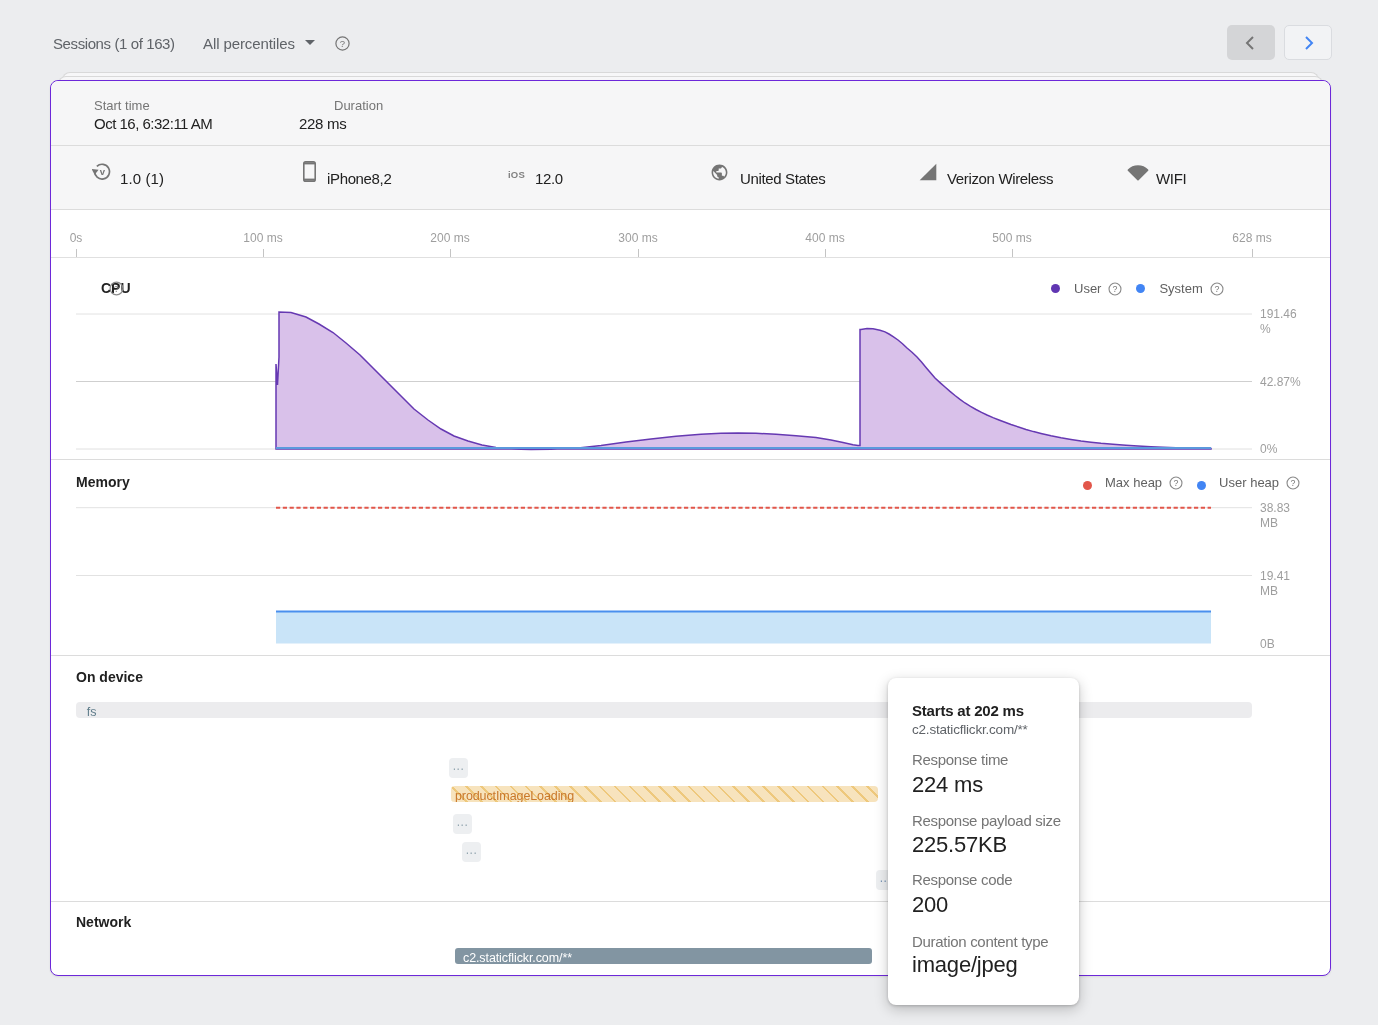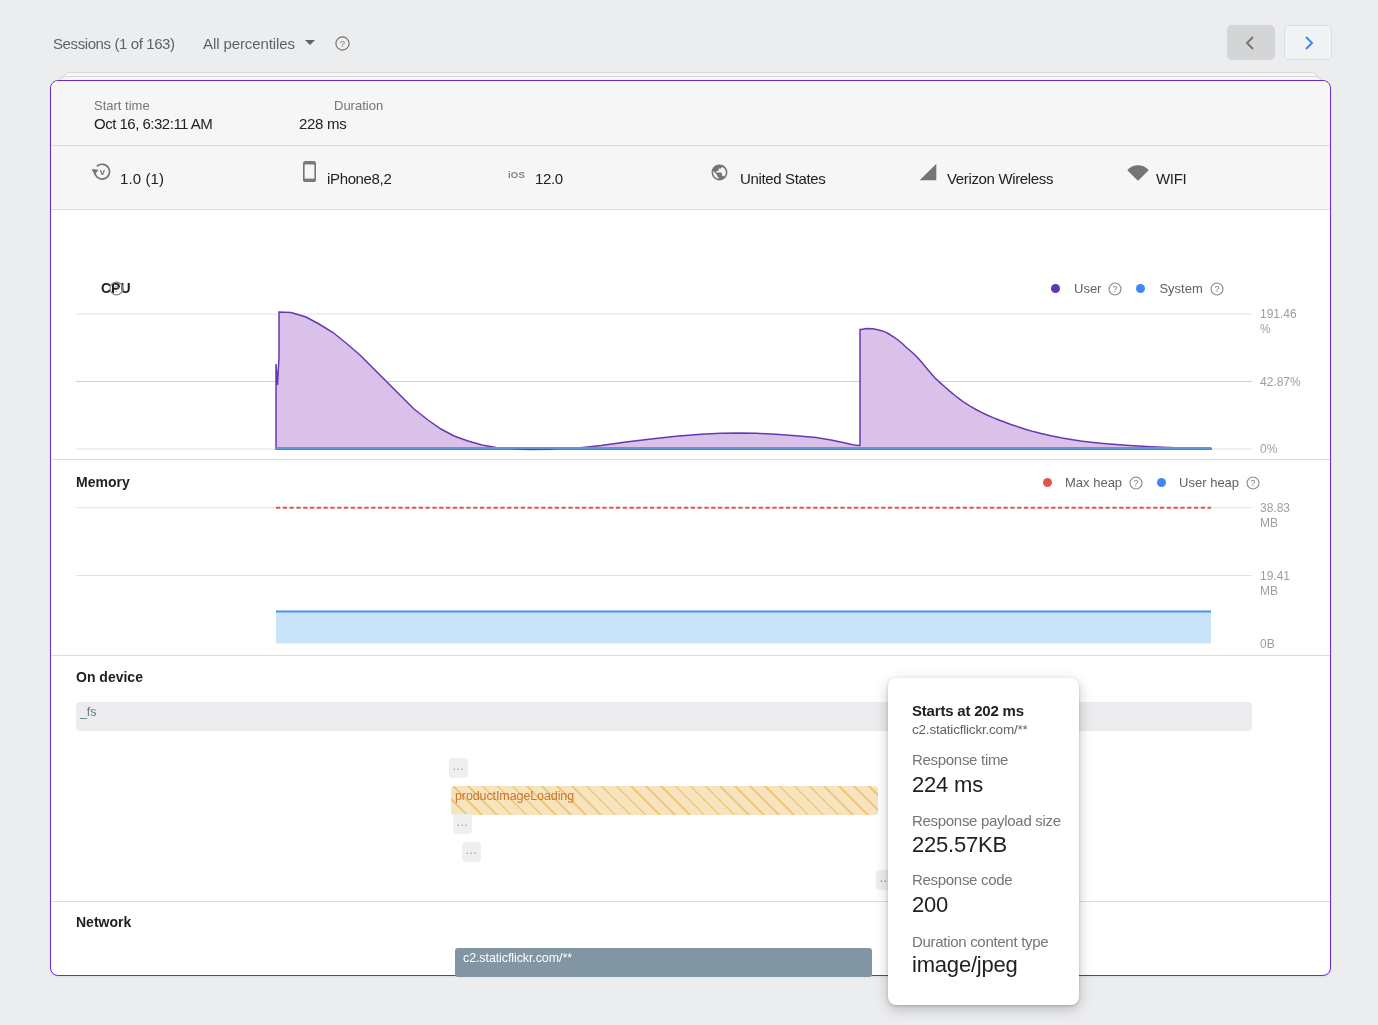--- a/index.html
+++ b/index.html
@@ -29,21 +29,21 @@
 .tlabel { position:absolute; top:21px; transform:translateX(-50%); font-size:12px; color:#9e9e9e; white-space:nowrap; }
 
 .section-title { font-size:14px; font-weight:bold; color:#212121; }
 .divider { position:absolute; left:0; width:100%; height:1px; background:#dcdcdc; }
 
 .legend { position:absolute; display:flex; align-items:center; font-size:13px; color:#616161; }
 .dot { width:9px; height:9px; border-radius:50%; display:inline-block; }
 
 .ylab { position:absolute; left:1209px; font-size:12px; color:#9e9e9e; line-height:15px; white-space:pre-line; }
 
-.bar { position:absolute; height:29px; border-radius:4px; background:#ececee; color:#607d8b; font-size:12.5px; letter-spacing:-0.1px; line-height:20px; padding-left:4px; white-space:nowrap; overflow:hidden; }
+.bar { position:absolute; height:16px; border-radius:4px; background:#ececee; color:#607d8b; font-size:12.5px; letter-spacing:-0.1px; line-height:20px; padding-left:4px; white-space:nowrap; overflow:hidden; }
 .dotbox { position:absolute; width:19px; height:20px; border-radius:4px; background:#edeff1; color:#90a4ae; font-size:12px; line-height:16px; text-align:center; letter-spacing:0.5px; }
 
 #tooltip { left:888px; top:678px; width:191px; height:327px; background:#fff; border-radius:8px; box-shadow:0 1px 3px rgba(0,0,0,.18), 0 4px 14px rgba(0,0,0,.22); z-index:30; }
 #tooltip div { position:absolute; left:24px; white-space:nowrap; }
 .tt-title { font-size:15px; font-weight:bold; color:#212121; letter-spacing:-0.2px; }
 .tt-sub { font-size:13.5px; color:#5f6368; letter-spacing:-0.2px; }
 .tt-lab { font-size:15px; color:#757575; letter-spacing:-0.3px; }
 .tt-val { font-size:22px; color:#212121; letter-spacing:-0.2px; }
 </style>
 </head>
@@ -103,20 +103,36 @@
         <path fill="#757575" d="M12 2C6.48 2 2 6.48 2 12s4.48 10 10 10 10-4.48 10-10S17.52 2 12 2zm-1 17.93c-3.95-.49-7-3.85-7-7.93 0-.62.08-1.21.21-1.79L9 15v1c0 1.1.9 2 2 2v1.93zm6.9-2.54c-.26-.81-1-1.39-1.9-1.39h-1v-3c0-.55-.45-1-1-1H8v-2h2c.55 0 1-.45 1-1V7h2c1.1 0 2-.9 2-2v-.41c2.93 1.19 5 4.06 5 7.41 0 2.08-.8 3.97-2.1 5.39z"></path>
       </svg>
       <svg class="abs" style="left:867px; top:15.5px;" width="20" height="20" viewBox="0 0 24 24">
         <path fill="#757575" d="M2 22h20V2z"></path>
       </svg>
       <svg class="abs" style="left:1076px; top:17px;" width="22" height="18" viewBox="0 0 24 20">
         <path fill="#757575" d="M12 2.5C7.6 2.5 3.6 4.2 .7 7.1c-.4.4-.4 1 0 1.4l10.6 10.6c.4.4 1 .4 1.4 0L23.3 8.5c.4-.4.4-1 0-1.4C20.4 4.2 16.4 2.5 12 2.5z"></path>
       </svg>
     </div>
 
+    <div class="ruler">
+      <div class="tlabel" style="left:25px;">0s</div>
+        <div class="tick" style="left:25px;"></div>
+      <div class="tlabel" style="left:212px;">100 ms</div>
+        <div class="tick" style="left:212px;"></div>
+      <div class="tlabel" style="left:399px;">200 ms</div>
+        <div class="tick" style="left:399px;"></div>
+      <div class="tlabel" style="left:587px;">300 ms</div>
+        <div class="tick" style="left:587px;"></div>
+      <div class="tlabel" style="left:774px;">400 ms</div>
+        <div class="tick" style="left:774px;"></div>
+      <div class="tlabel" style="left:961px;">500 ms</div>
+        <div class="tick" style="left:961px;"></div>
+      <div class="tlabel" style="left:1201px;">628 ms</div>
+        <div class="tick" style="left:1201px;"></div>
+    </div>
 
     <div class="abs section-title" style="left:25px; top:199px;margin-left:25px;">CPU</div>
     <svg class="abs" style="left:58px; top:200px;" width="15" height="15" viewBox="0 0 15 15">
         <circle cx="7.5" cy="7.5" r="6.4" fill="none" stroke="#8a8a8a" stroke-width="1.2"></circle>
         <text x="7.5" y="11" text-anchor="middle" font-size="9.5" fill="#757575">?</text>
       </svg>
     <div class="legend" style="left:1000px; top:200px;">
       <span class="dot" style="background:#6036b2;"></span>
         <span style="margin-left:14px;">User</span>
       <svg style="margin-left:7px;" width="14" height="14" viewBox="0 0 15 15">
@@ -137,21 +153,21 @@
       <path id="cpuarea" d="M225,191L225,106L226.5,127L228,99L228.0,54.0L240.0,54.5L255.0,59.0L268.0,66.0L282.0,74.5L295.0,85.0L309.0,97.0L322.0,110.0L336.0,124.0L350.0,138.0L363.0,151.0L377.0,162.0L390.0,171.0L403.0,178.0L417.0,183.0L431.0,187.0L445.0,189.5L460.0,191.0L480.0,191.5L500.0,191.2L525.0,190.2L550.0,187.5L575.0,184.0L600.0,181.0L625.0,178.2L650.0,176.3L670.0,175.3L687.0,175.0L705.0,175.3L725.0,176.2L745.0,177.8L765.0,179.6L780.0,182.0L792.0,184.5L802.0,186.8L807.0,187.6L809,187.60000000000002L809,71.5L810.0,71.5L816.0,70.6L822.0,70.8L829.0,72.2L834.0,73.9L838.0,76.0L842.5,78.8L847.0,82.0L851.5,85.7L856.0,90.0L861.0,94.3L866.0,99.0L870.5,104.1L875.0,109.5L879.5,114.7L884.0,120.0L889.0,124.6L894.0,129.0L899.0,133.4L904.0,137.5L909.0,141.4L914.0,145.0L919.5,148.4L925.0,151.5L930.5,154.3L936.0,157.0L942.0,159.6L948.0,162.0L954.0,164.3L960.0,166.5L967.5,169.0L975.0,171.5L982.5,173.6L990.0,175.5L1000.0,177.8L1010.0,179.8L1020.0,181.5L1030.0,183.0L1040.0,184.2L1050.0,185.3L1062.0,186.3L1075.0,187.3L1087.0,188.1L1100.0,188.8L1112.0,189.3L1125.0,189.8L1142.0,190.2L1160.0,190.6L1160,191Z" fill="#d9c1ea" stroke="#6639b2" stroke-width="1.5"></path>
       <line x1="225" y1="190" x2="1160" y2="190" stroke="#5b99dd" stroke-width="1.8"></line>
     </svg>
     <div class="ylab" style="top:225.5px;">191.46
 %</div>
     <div class="ylab" style="top:293.5px;">42.87%</div>
     <div class="ylab" style="top:361px;">0%</div>
     <div class="divider" style="top:378px;"></div>
 
     <div class="abs section-title" style="left:25px; top:393px;">Memory</div>
-    <div class="legend" style="left:992px; top:394px;">
+    <div class="legend" style="left:1032px; top:394px;align-items:flex-end;">
       <span class="dot" style="background:#e2564a;"></span>
         <span style="margin-left:13px;">Max heap</span>
       <svg style="margin-left:7px;" width="14" height="14" viewBox="0 0 15 15">
           <circle cx="7.5" cy="7.5" r="6.4" fill="none" stroke="#8a8a8a" stroke-width="1.2"></circle>
           <text x="7.5" y="11" text-anchor="middle" font-size="9.5" fill="#757575">?</text>
         </svg>
       <span class="dot" style="background:#4285f4; margin-left:14px;"></span>
         <span style="margin-left:13px;">User heap</span>
       <svg style="margin-left:7px;" width="14" height="14" viewBox="0 0 15 15">
           <circle cx="7.5" cy="7.5" r="6.4" fill="none" stroke="#8a8a8a" stroke-width="1.2"></circle>

